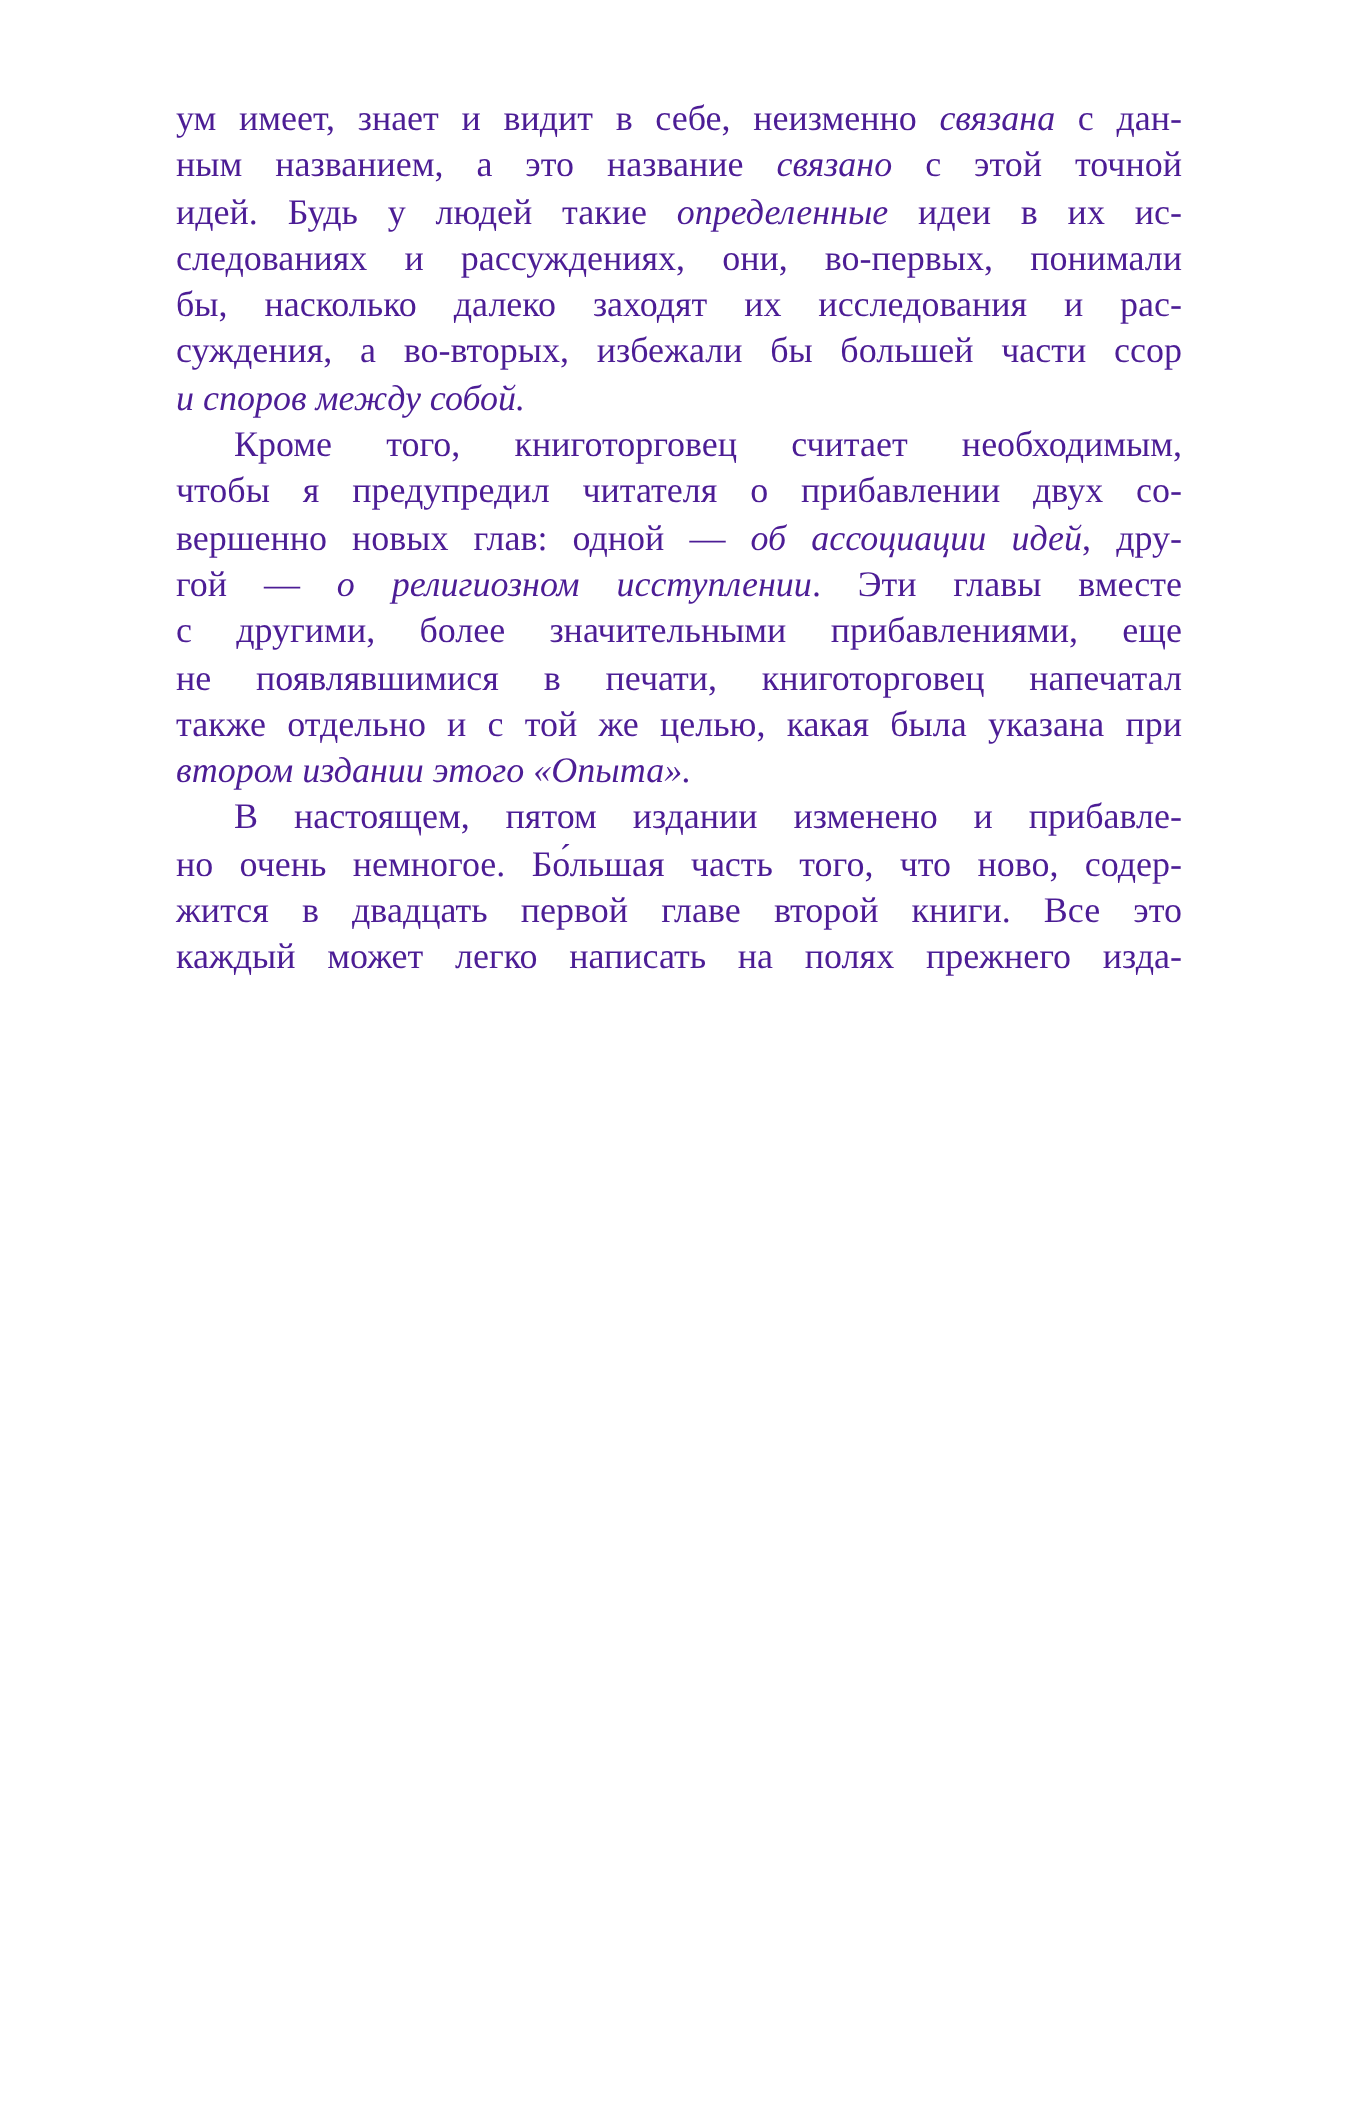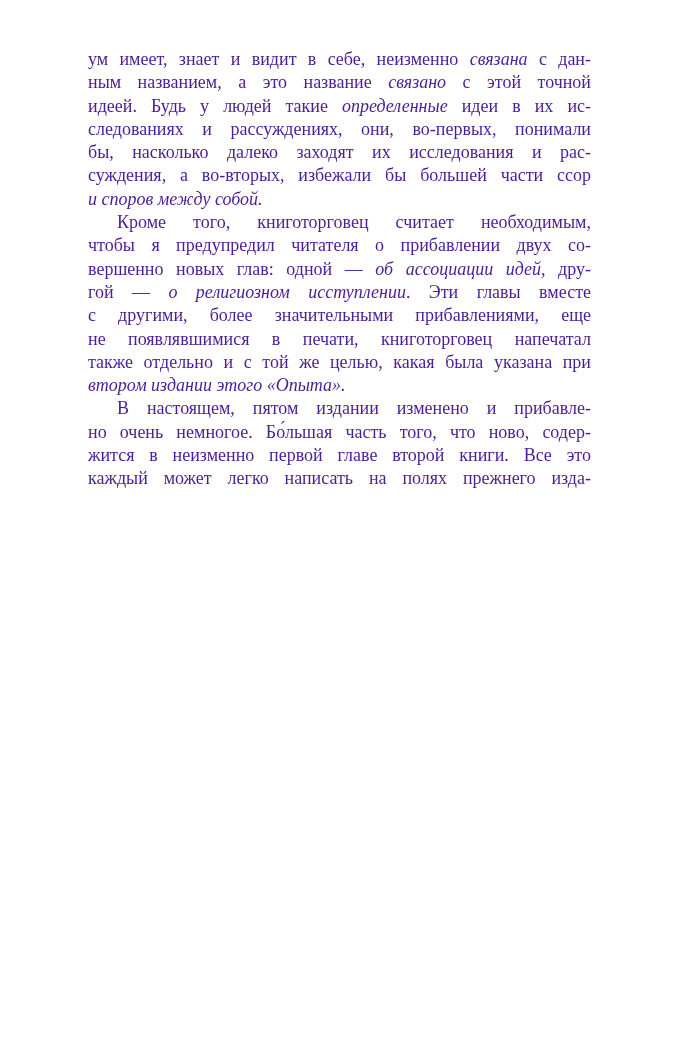--- a/index.html
+++ b/index.html
@@ -50,36 +50,36 @@
   }
 </style>
 </head>
 <body>
 
 <div class="page">
   <div class="text-block">
       <div class="paragraph">
         <div class="line"><span class="seg">ум имеет, знает и видит в себе, неизменно </span><span class="seg it">связана</span><span class="seg"> с дан-</span></div>
         <div class="line"><span class="seg">ным названием, а это название </span><span class="seg it">связано</span><span class="seg"> с этой точной</span></div>
-        <div class="line"><span class="seg">идеей. Будь у людей такие </span><span class="seg it">определенные</span><span class="seg"> идеи в их ис-</span></div>
+        <div class="line"><span class="seg">идей. Будь у людей такие </span><span class="seg it">определенные</span><span class="seg"> идеи в их ис-</span></div>
         <div class="line"><span class="seg">следованиях и рассуждениях, они, во-первых, понимали</span></div>
         <div class="line"><span class="seg">бы, насколько далеко заходят их исследования и рас-</span></div>
         <div class="line"><span class="seg">суждения, а во-вторых, избежали бы большей части ссор</span></div>
         <div class="line last"><span class="seg">и споров между собой.</span></div>
       </div>
       <div class="paragraph">
         <div class="line indent"><span class="seg">Кроме того, книготорговец считает необходимым,</span></div>
         <div class="line"><span class="seg">чтобы я предупредил читателя о прибавлении двух со-</span></div>
         <div class="line"><span class="seg">вершенно новых глав: одной — </span><span class="seg it">об ассоциации идей</span><span class="seg">, дру-</span></div>
         <div class="line"><span class="seg">гой — </span><span class="seg it">о религиозном исступлении</span><span class="seg">. Эти главы вместе</span></div>
         <div class="line"><span class="seg">с другими, более значительными прибавлениями, еще</span></div>
         <div class="line"><span class="seg">не появлявшимися в печати, книготорговец напечатал</span></div>
         <div class="line"><span class="seg">также отдельно и с той же целью, какая была указана при</span></div>
         <div class="line last"><span class="seg">втором издании этого «Опыта».</span></div>
       </div>
       <div class="paragraph">
         <div class="line indent"><span class="seg">В настоящем, пятом издании изменено и прибавле-</span></div>
         <div class="line"><span class="seg">но очень немногое. Бо́льшая часть того, что ново, содер-</span></div>
-        <div class="line"><span class="seg">жится в неизменно первой главе второй книги. Все это</span></div>
+        <div class="line"><span class="seg">жится в двадцать первой главе второй книги. Все это</span></div>
         <div class="line"><span class="seg">каждый может легко написать на полях прежнего изда-</span></div>
       </div>
     </div>
 </div>
 
 </body></html>

